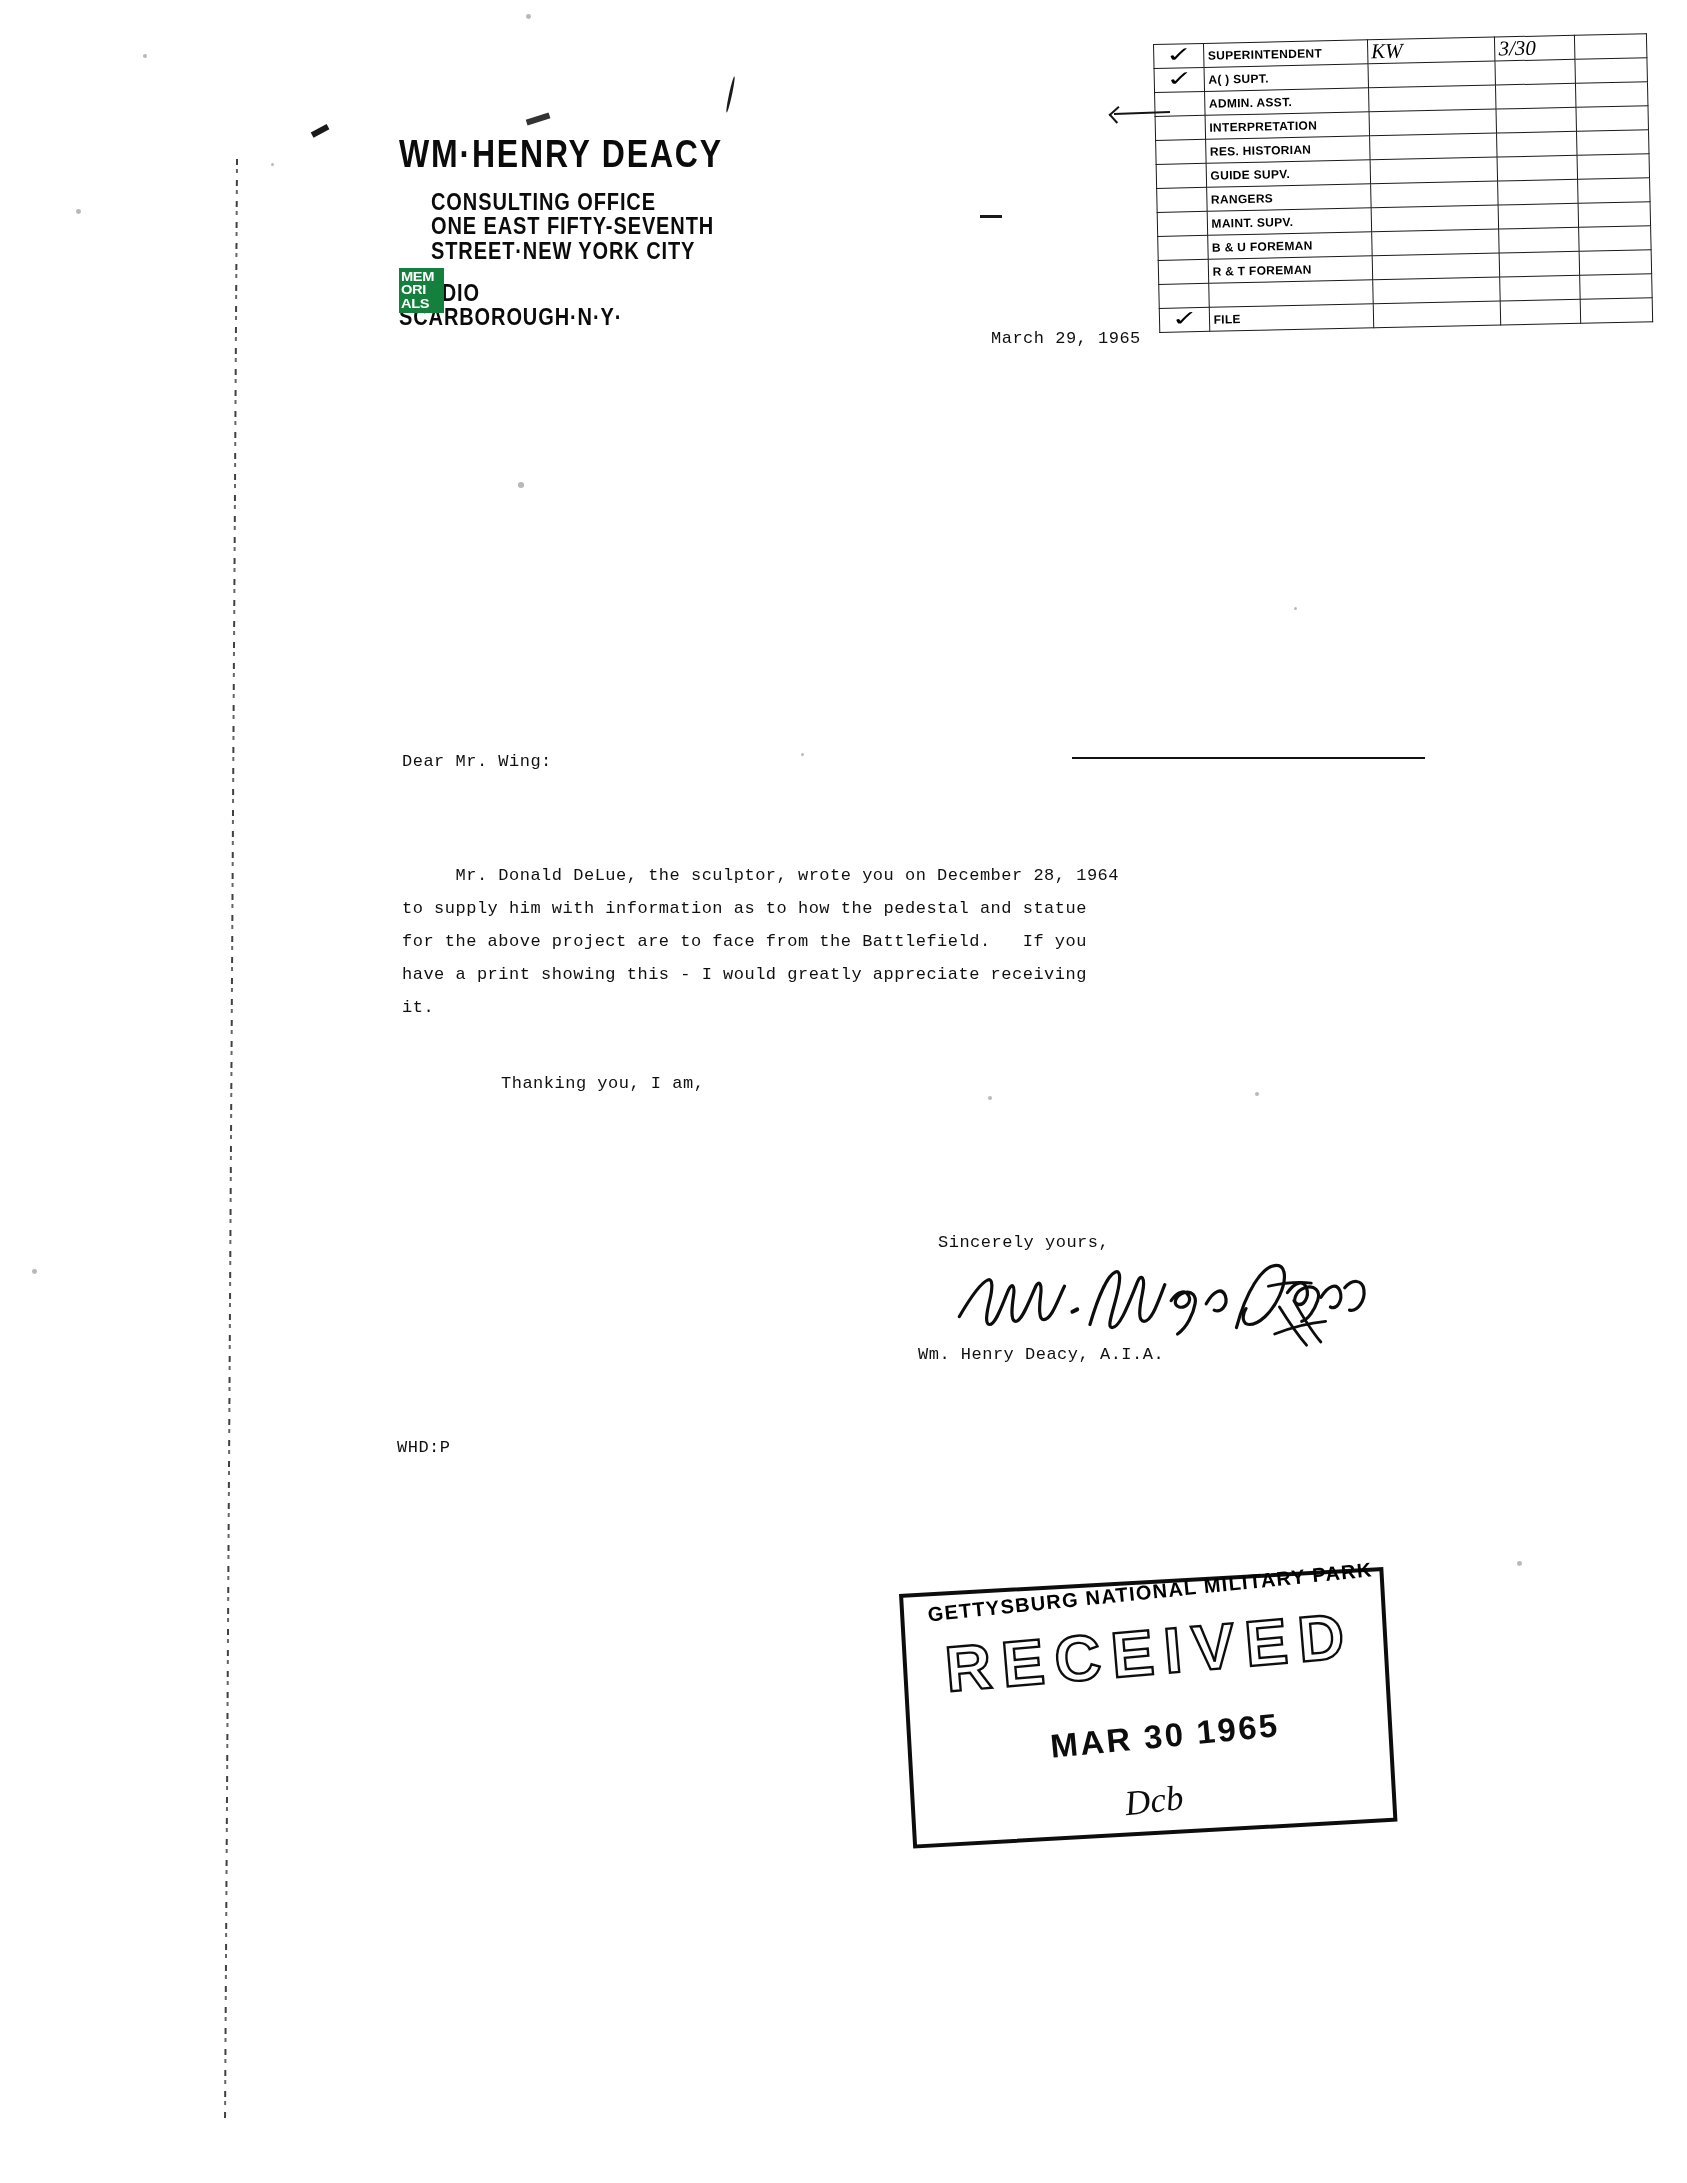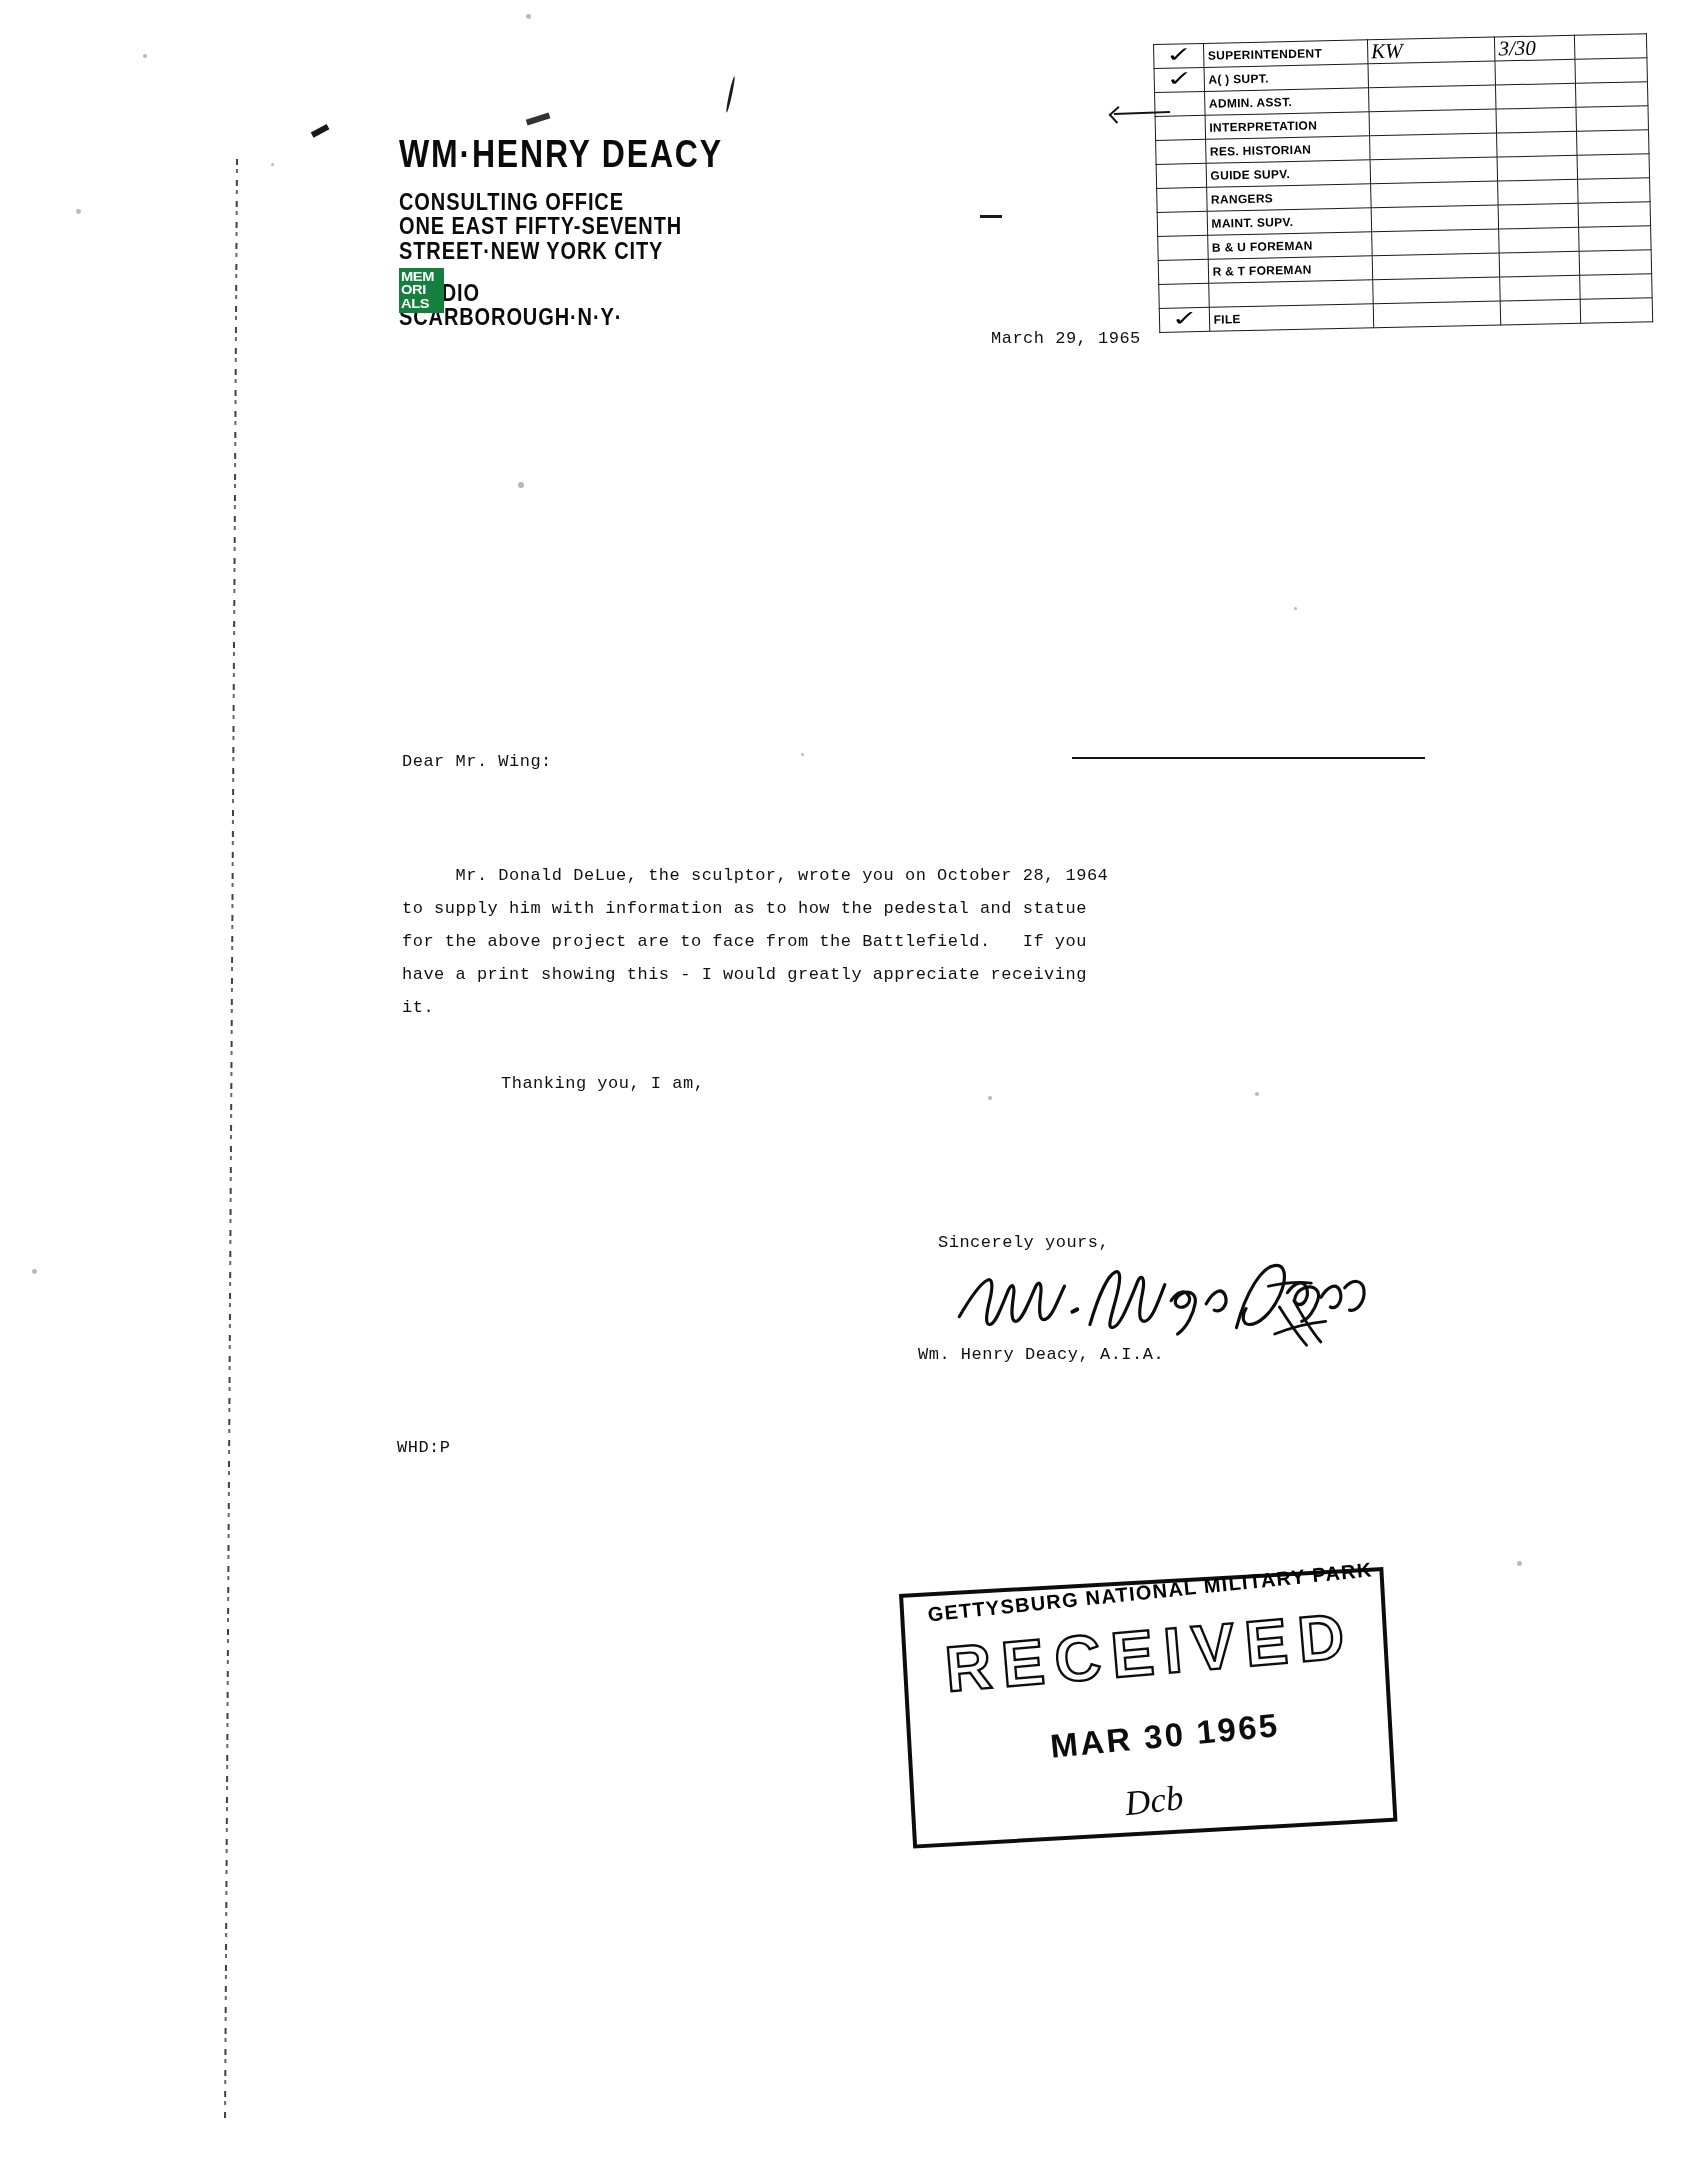--- a/index.html
+++ b/index.html
@@ -66,21 +66,21 @@
   .lh-block {
     font-family: "Liberation Sans", sans-serif;
     font-size: 20px;
     font-weight: 700;
     letter-spacing: 0.9px;
     line-height: 1.22;
     transform: scaleY(1.18);
     transform-origin: left top;
     white-space: nowrap;
   }
-  #lh-addr { margin-top: 22px; }
+  #lh-addr { margin-top: 22px; margin-left: 32px; }
   #lh-studio { margin-top: 17.5px; }
 
   
   #memorials-logo {
     position: absolute;
     left: 0px;
     top: 134px;
     width: 45px;
     height: 45px;
     background: #15803d;
@@ -418,21 +418,21 @@
     </table>
   </div>
 
   <div class="tw" id="date-line">March 29, 1965</div>
 
 
   <div id="re-underline"></div>
 
   <div class="tw" id="salutation">Dear Mr. Wing:</div>
 
-  <div class="tw" id="body-para">     Mr. Donald DeLue, the sculptor, wrote you on October 28, 1964
+  <div class="tw" id="body-para">     Mr. Donald DeLue, the sculptor, wrote you on December 28, 1964
 to supply him with information as to how the pedestal and statue
 for the above project are to face from the Battlefield.   If you
 have a print showing this - I would greatly appreciate receiving
 it.</div>
 
   <div class="tw" id="thanking">Thanking you, I am,</div>
 
   <div class="tw" id="closing">Sincerely yours,</div>
 
   <svg id="signature-ink" viewBox="0 0 530 120" xmlns="http://www.w3.org/2000/svg">

